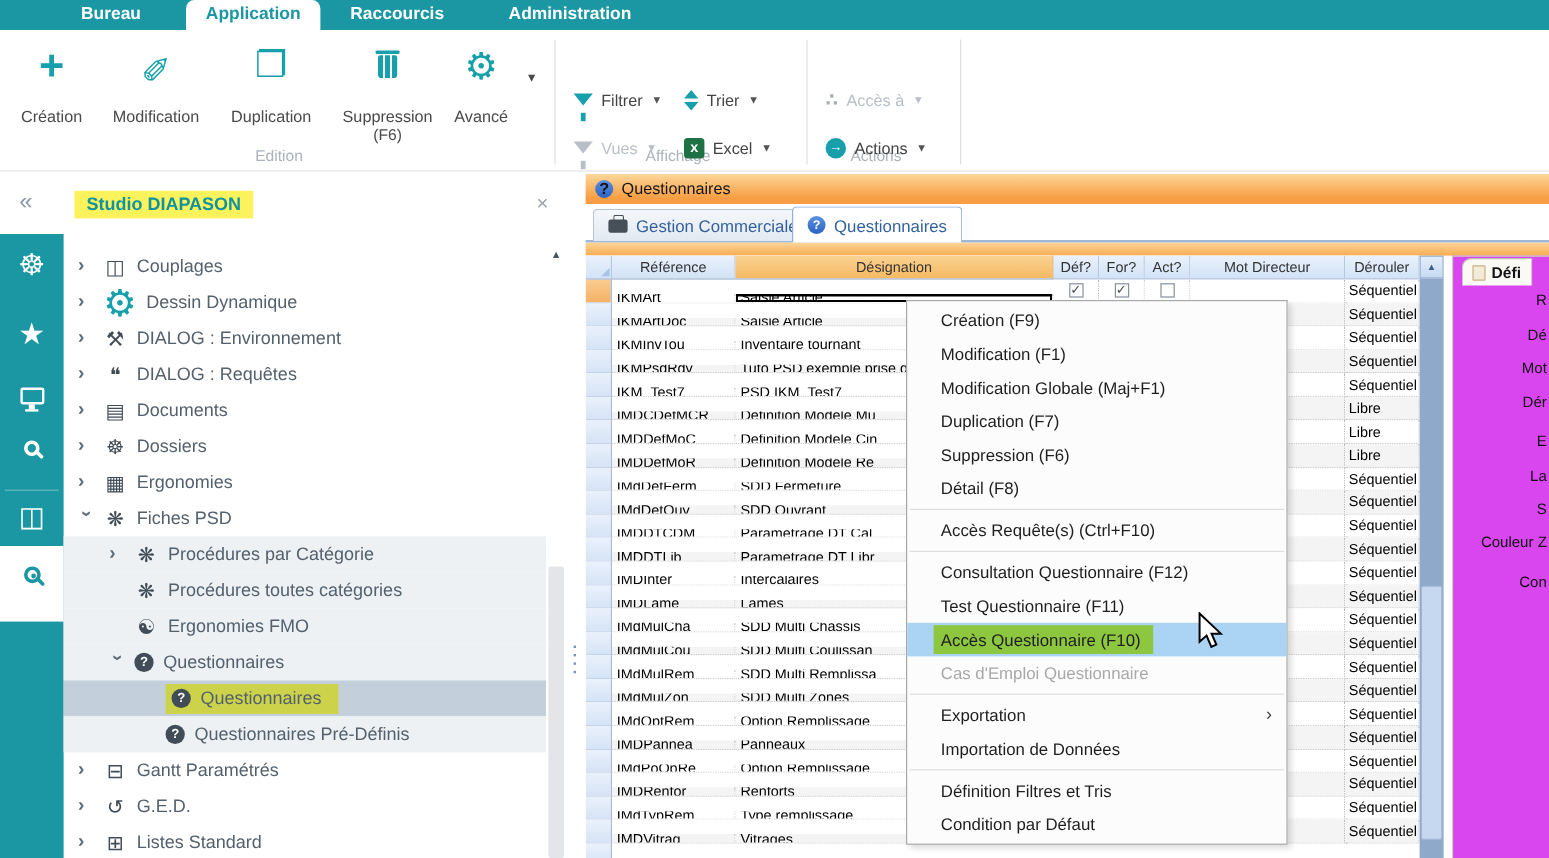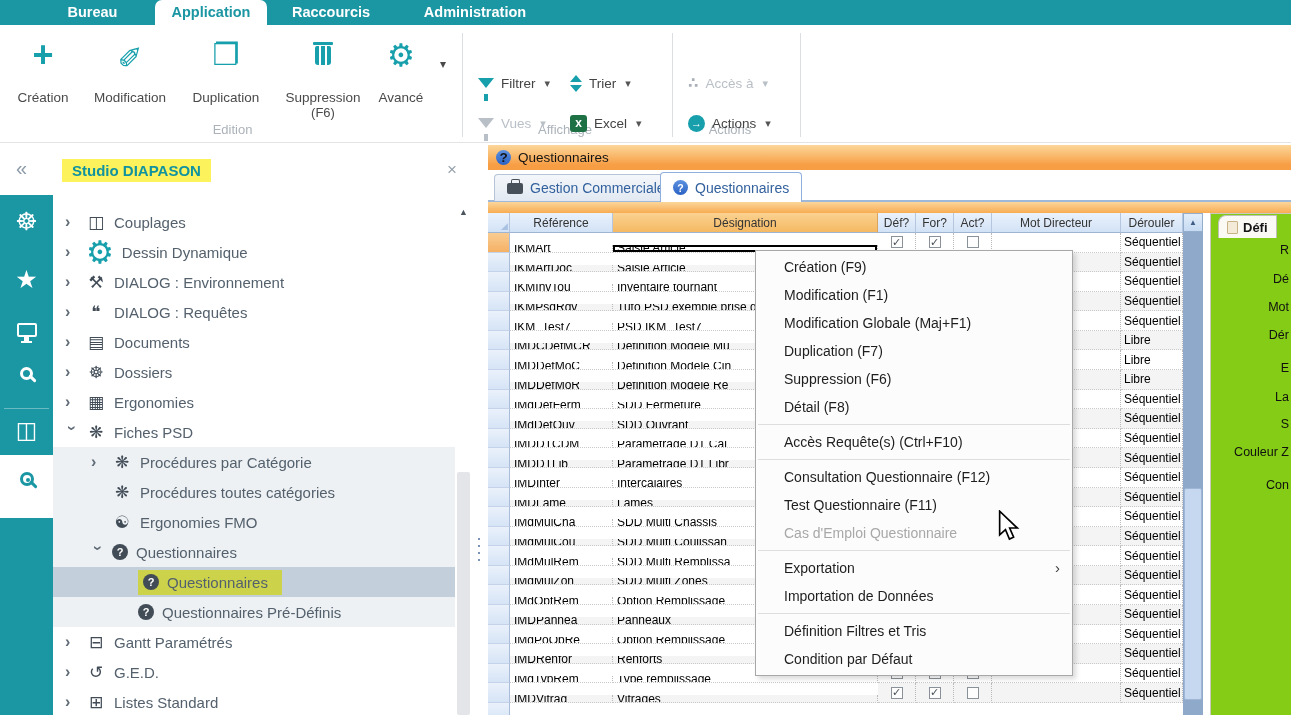--- a/index.html
+++ b/index.html
@@ -127,21 +127,21 @@
 
   
   #vsb{position:absolute;left:1183px;top:213px;width:20px;height:502px;}
   #vsb .btn{height:19px;background:linear-gradient(#E3EEFA,#C6DAF2);border:1px solid #93ADCD;
     display:flex;align-items:center;justify-content:center;font-size:8px;color:#3E5C84;}
   #vsb .track{position:absolute;top:19px;bottom:0;left:0;right:0;background:var(--sb-track);}
   #vsb .thumb{position:absolute;top:275px;left:1px;width:18px;height:212px;background:var(--sb-thumb);
     border:1px solid #9FB6D6;border-radius:2px;}
 
   
-  #rpanel{position:absolute;left:1210px;top:213px;width:81px;height:502px;background:#84cc16;
+  #rpanel{position:absolute;left:1210px;top:213px;width:81px;height:502px;background:#d946ef;
     border-left:1px solid #C9C9C2;border-top:1px solid #C9C9C2;}
   #rpanel .ptab{position:absolute;left:7px;top:1px;height:23px;padding:0 8px;background:#FAF9F4;
     border:1px solid #BFBFB8;border-bottom:none;border-top-left-radius:8px;display:flex;align-items:center;gap:5px;}
   .icon-page{width:11px;height:13px;background:#F3EBD7;border:1px solid #C8B287;border-radius:1px;flex:none;}
   .ptab b{font-size:13px;color:#141414;white-space:nowrap;}
   .pfield{position:absolute;right:2px;font-size:12.5px;color:#101010;white-space:nowrap;}
 
   
   #ctxmenu{position:absolute;left:755px;top:250px;width:318px;background:#FCFCFC;border:1px solid #A8A8A8;
     box-shadow:3px 3px 5px rgba(0,0,0,.15);padding:2px 0;z-index:5;}
@@ -799,20 +799,21 @@
       <div class="mitem">Modification (F1)</div>
       <div class="mitem">Modification Globale (Maj+F1)</div>
       <div class="mitem">Duplication (F7)</div>
       <div class="mitem">Suppression (F6)</div>
       <div class="mitem">Détail (F8)</div>
       <div class="msep"></div>
       <div class="mitem">Accès Requête(s) (Ctrl+F10)</div>
       <div class="msep"></div>
       <div class="mitem">Consultation Questionnaire (F12)</div>
       <div class="mitem">Test Questionnaire (F11)</div>
+      <div class="mitem hl"><span class="hlgreen">Accès Questionnaire (F10)</span></div>
       <div class="mitem disabled">Cas d'Emploi Questionnaire</div>
       <div class="msep"></div>
       <div class="mitem">Exportation<span class="marrow">›</span></div>
       <div class="mitem">Importation de Données</div>
       <div class="msep"></div>
       <div class="mitem">Définition Filtres et Tris</div>
       <div class="mitem">Condition par Défaut</div>
     </div>
 
   <svg id="cursor" width="22" height="31" viewBox="0 0 20 28">

